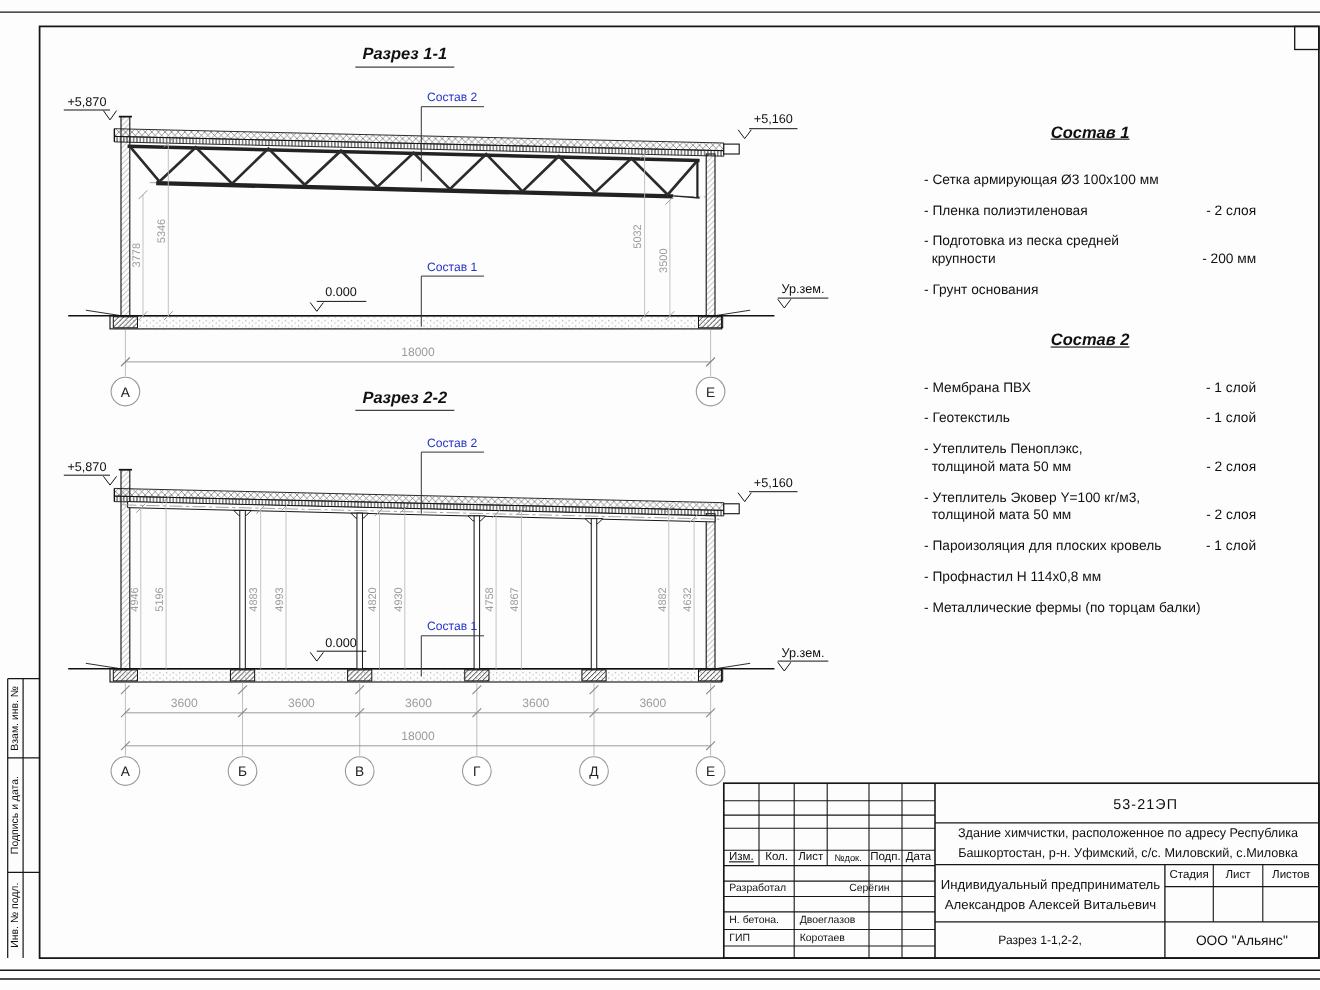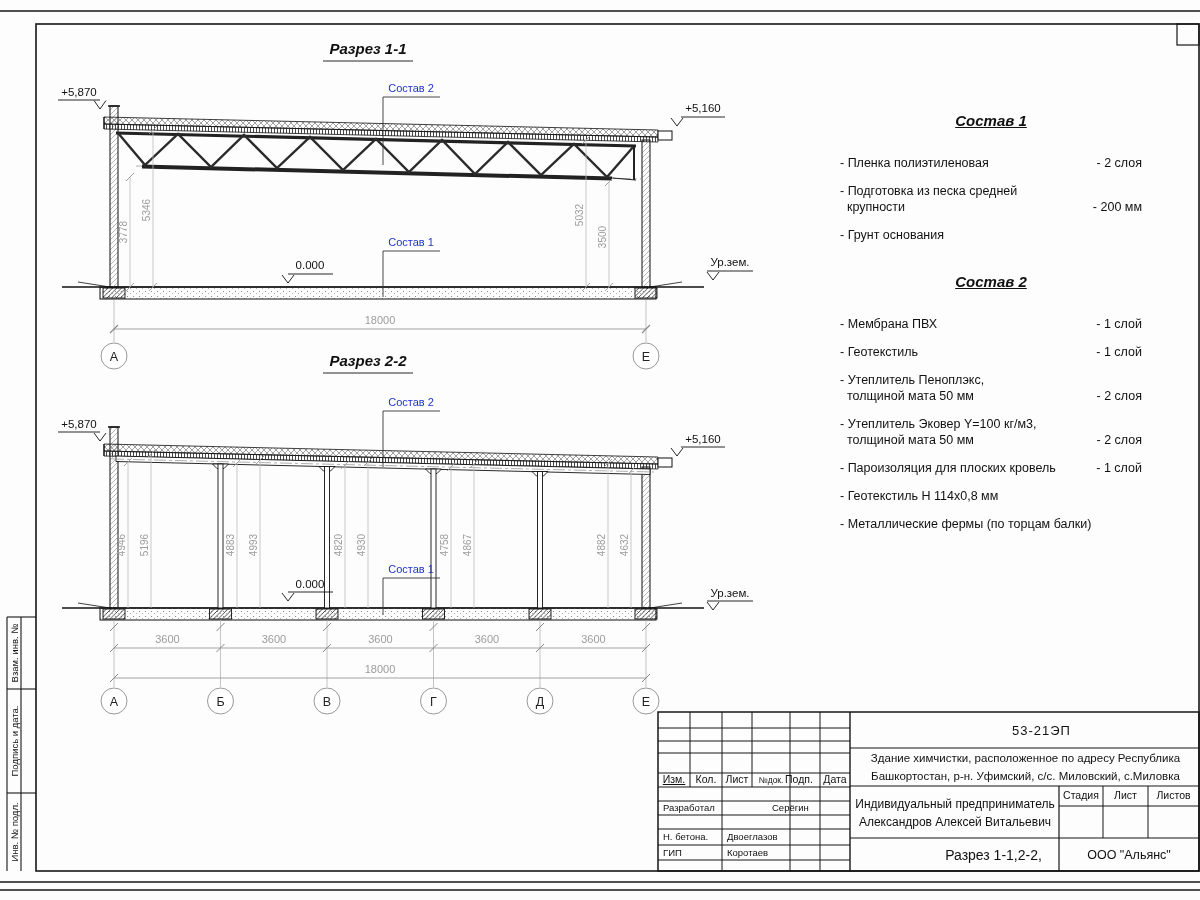--- a/index.html
+++ b/index.html
@@ -310,20 +310,24 @@
     <line x1="1059" y1="786" x2="1059" y2="871" stroke-width="1.2"></line>
     <line x1="1103" y1="786" x2="1103" y2="838" stroke-width="1"></line>
     <line x1="1148" y1="786" x2="1148" y2="838" stroke-width="1"></line>
     <line x1="1059" y1="806" x2="1199" y2="806" stroke-width="1"></line>
   </g>
 </svg>
 
 <div class="panel">
   <div class="ph">Состав 1</div>
   <div class="row">
+    <span class="txt">- Сетка армирующая Ø3 100х100 мм</span>
+    <span class="val"></span>
+  </div>
+  <div class="row">
     <span class="txt">- Пленка полиэтиленовая</span>
     <span class="val">-  2 слоя</span>
   </div>
   <div class="row">
     <span class="txt">- Подготовка из песка средней
   крупности</span>
     <span class="val">- 200 мм</span>
   </div>
   <div class="row">
     <span class="txt">- Грунт основания</span>
@@ -347,49 +351,49 @@
   <div class="row">
     <span class="txt">- Утеплитель Эковер Y=100 кг/м3,
   толщиной мата 50 мм</span>
     <span class="val">- 2 слоя</span>
   </div>
   <div class="row">
     <span class="txt">- Пароизоляция для плоских кровель</span>
     <span class="val">- 1 слой</span>
   </div>
   <div class="row">
-    <span class="txt">- Геотекстиль Н 114х0,8 мм</span>
+    <span class="txt">- Профнастил Н 114х0,8 мм</span>
     <span class="val"></span>
   </div>
   <div class="row">
     <span class="txt">- Металлические фермы (по торцам балки)</span>
     <span class="val"></span>
   </div>
 </div>
 
 <div class="vlabel" style="left:14px;top:653px;">Взам. инв. №</div>
 <div class="vlabel" style="left:14px;top:741px;">Подпись  и  дата.</div>
 <div class="vlabel" style="left:14px;top:832px;">Инв. № подл.</div>
 
 <div class="tbl" style="left:851px;top:714px;width:347px;height:33px;font-size:13px;letter-spacing:1px;padding-left:17px;">53-21ЭП</div>
 <div class="tbl pre" style="left:853px;top:750px;width:345px;height:35px;font-size:11.5px;">Здание химчистки,  расположенное по адресу Республика
 Башкортостан, р-н. Уфимский, с/с. Миловский, с.Миловка</div>
 <div class="tbl pre" style="left:852px;top:788px;width:206px;height:49px;font-size:12px;">Индивидуальный предприниматель
 Александров Алексей Витальевич</div>
 <div class="tbl" style="left:1060px;top:787px;width:42px;height:18px;font-size:10.5px;">Стадия</div>
 <div class="tbl" style="left:1104px;top:787px;width:43px;height:18px;font-size:10.5px;">Лист</div>
 <div class="tbl" style="left:1149px;top:787px;width:49px;height:18px;font-size:10.5px;">Листов</div>
-<div class="tbl" style="left:899px;top:840px;width:189px;height:30px;font-size:14px;">Разрез 1-1,2-2,</div>
+<div class="tbl" style="left:851px;top:840px;width:189px;height:30px;font-size:11px;">Разрез 1-1,2-2,</div>
 <div class="tbl" style="left:1060px;top:840px;width:138px;height:30px;font-size:12.5px;">ООО "Альянс"</div>
 
 <div class="tbl" style="left:659px;top:774px;width:30px;height:12px;font-size:10.5px;text-decoration:underline;">Изм.</div>
 <div class="tbl" style="left:691px;top:774px;width:30px;height:12px;font-size:10.5px;">Кол.</div>
 <div class="tbl" style="left:723px;top:774px;width:28px;height:12px;font-size:10.5px;">Лист</div>
 <div class="tbl" style="left:753px;top:774px;width:36px;height:12px;font-size:8.5px;">№док.</div>
-<div class="tbl" style="left:791px;top:774px;width:16px;height:12px;font-size:10.5px;">Подп.</div>
+<div class="tbl" style="left:791px;top:774px;width:28px;height:12px;font-size:10.5px;">Подп.</div>
 <div class="tbl" style="left:821px;top:774px;width:28px;height:12px;font-size:10.5px;">Дата</div>
 
 <div class="tbr" style="left:660px;top:801px;width:61px;height:13px;">Разработал</div>
 <div class="tbr" style="left:724px;top:801px;width:64px;height:13px;padding-left:48px;">Серёгин</div>
 <div class="tbr" style="left:660px;top:829px;width:61px;height:15px;">Н. бетона.</div>
 <div class="tbr" style="left:724px;top:829px;width:64px;height:15px;">Двоеглазов</div>
 <div class="tbr" style="left:660px;top:845px;width:61px;height:14px;">ГИП</div>
 <div class="tbr" style="left:724px;top:845px;width:64px;height:14px;">Коротаев</div>
 
 </body></html>

